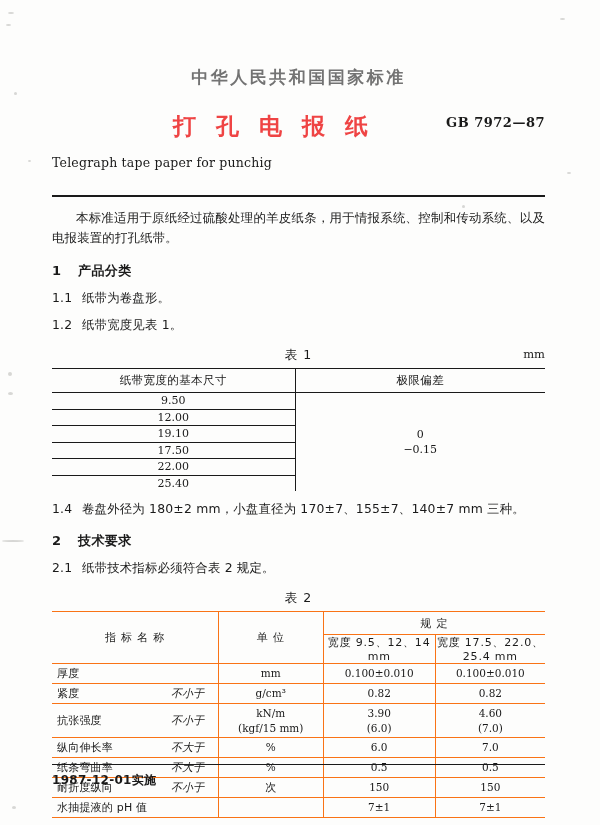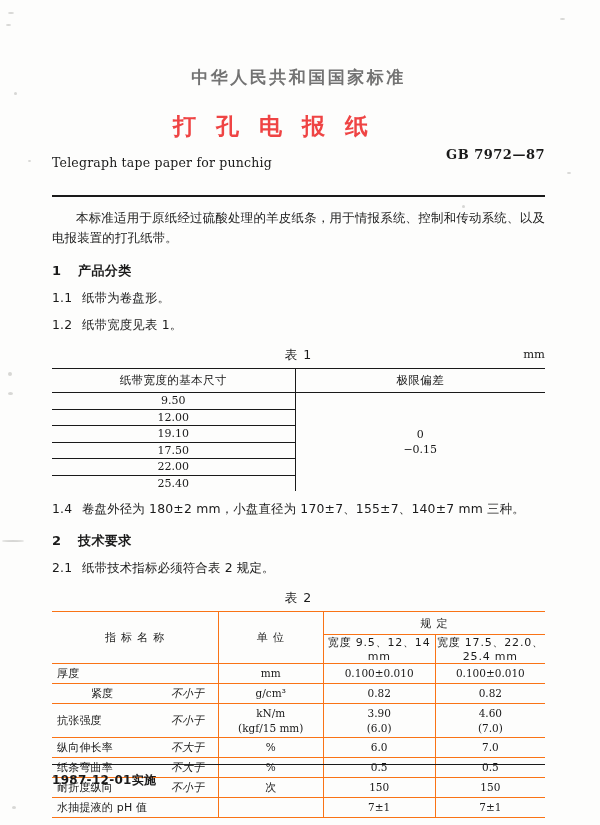--- a/index.html
+++ b/index.html
@@ -63,21 +63,20 @@
   }
   .gb-code {
     position: absolute;
     right: 0;
     top: 4px;
     font-size: 13px;
     font-weight: bold;
     letter-spacing: .5px;
     font-family: "DejaVu Serif", "Liberation Serif", serif;
     white-space: nowrap;
-    margin-top: 32px;
   }
   .en-title {
     font-size: 12.5px;
     font-weight: normal;
     font-family: "DejaVu Serif", "Liberation Serif", serif;
     margin-top: 14px;
     padding-right: 60px;
     letter-spacing: .2px;
   }
 
@@ -347,21 +346,21 @@
 
     <tr>
       <td class="name nb-l" style="width:88px;border-right:0;">厚度</td>
       <td class="qual" style="width:60px;border-left:0;"></td>
       <td class="unit">mm</td>
       <td class="spec">0.100±0.010</td>
       <td class="spec nb-r">0.100±0.010</td>
     </tr>
 
     <tr>
-      <td class="name nb-l" style="border-right:0;text-align:center;">紧度</td>
+      <td class="name nb-l" style="border-right:0;">紧度</td>
       <td class="qual" style="border-left:0;">不小于</td>
       <td class="unit">g/cm³</td>
       <td class="spec">0.82</td>
       <td class="spec nb-r">0.82</td>
     </tr>
 
     <tr class="tall">
       <td class="name nb-l" style="border-right:0;">抗张强度</td>
       <td class="qual" style="border-left:0;">不小于</td>
       <td class="unit">

